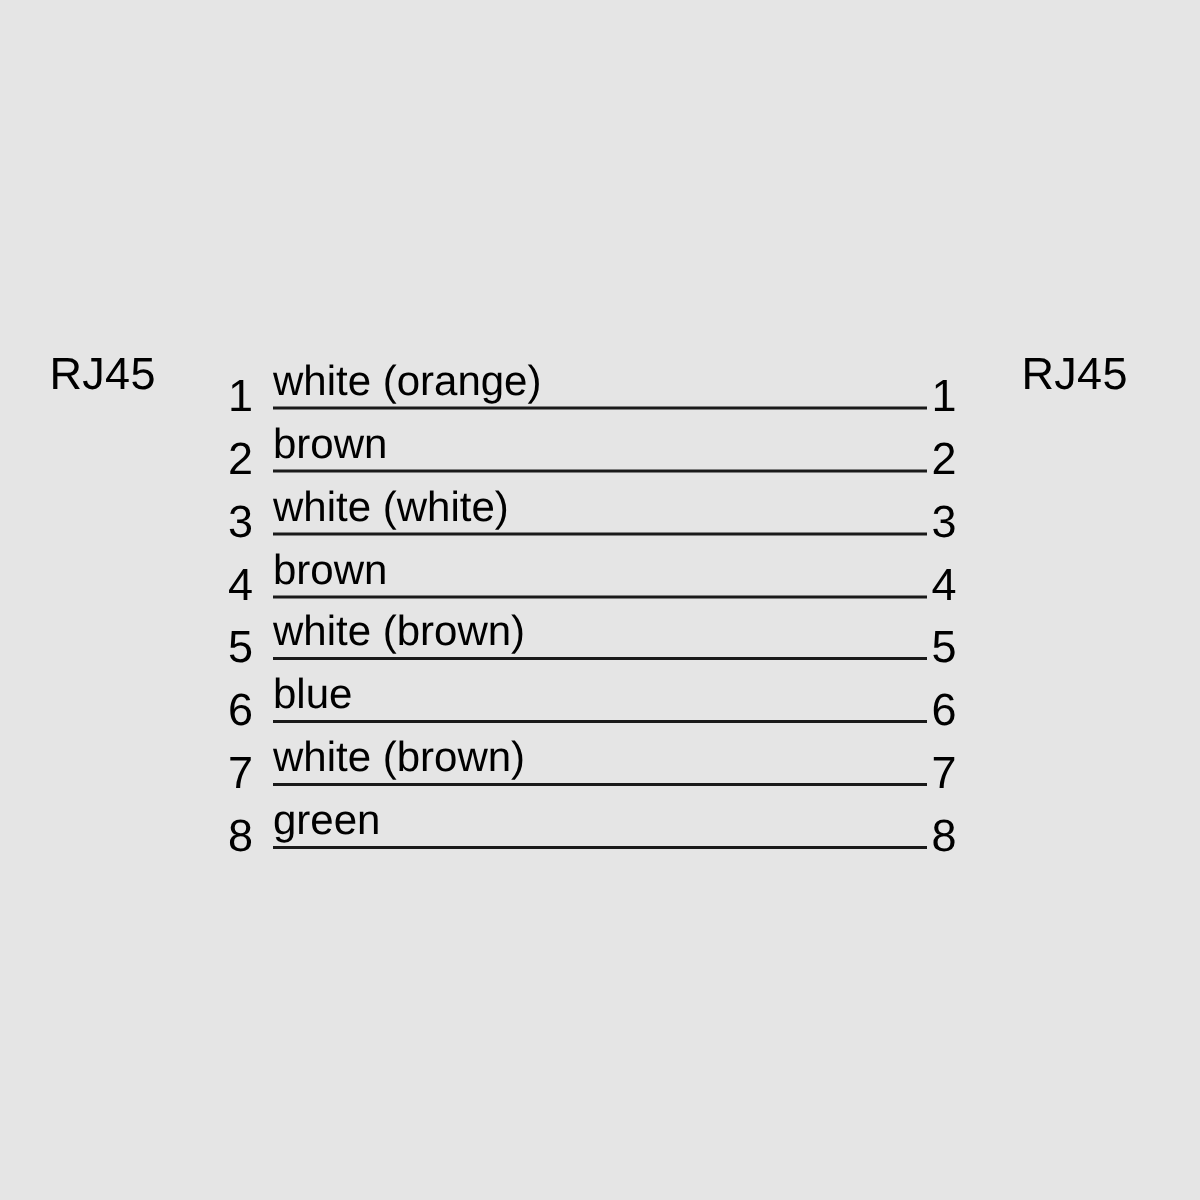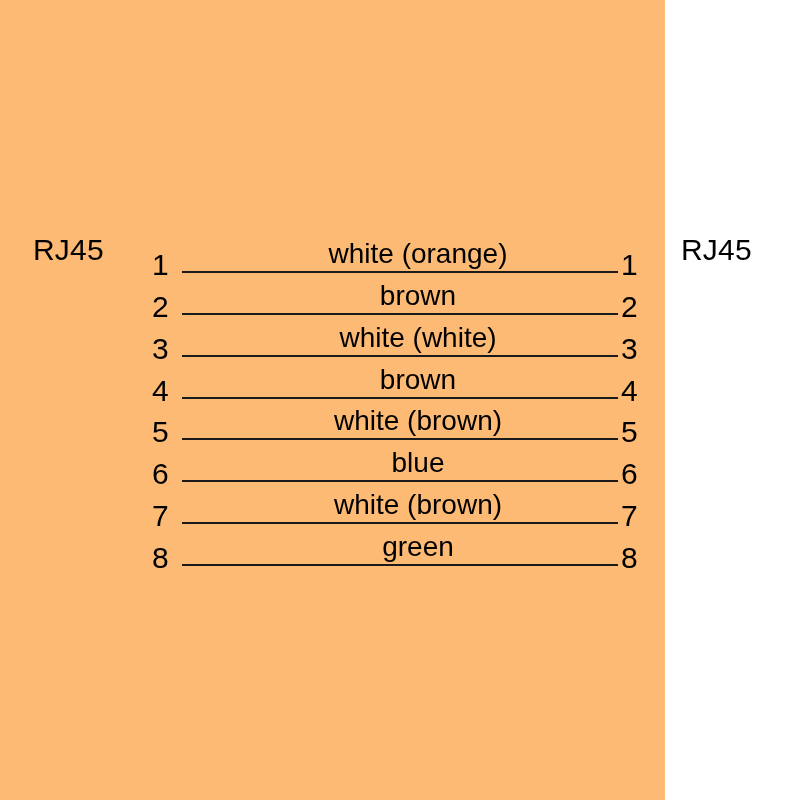--- a/index.html
+++ b/index.html
@@ -10,23 +10,23 @@
     width: 800px;
     height: 800px;
     background: #ffffff;
     font-family: "Liberation Sans", sans-serif;
     color: #000000;
     overflow: hidden;
   }
 
   #diagram {
     position: relative;
-    width: 665px;
+    width: 800px;
     height: 800px;
-    background: #fdba74;
+    background: #e5e5e5;
   }
 
   
   .connector-caption {
     position: absolute;
     top: 232px;
     font-size: 30px;
     line-height: 36px;
     letter-spacing: 0.2px;
     color: #000000;
@@ -69,24 +69,24 @@
     color: #000000;
     white-space: nowrap;
     bottom: -9px;
   }
   .pin-number.left  { left: 152px; }
   .pin-number.right { left: 621px; }
 
   
   .wire-label {
     position: absolute;
-    left: 200px;
+    left: 182px;
     width: 436px;
     bottom: 2px;
-    text-align: center;
+    text-align: left;
     font-size: 28px;
     line-height: 30px;
     color: #000000;
     white-space: nowrap;
   }
 </style>
 </head>
 <body>
 
 <div id="diagram">

